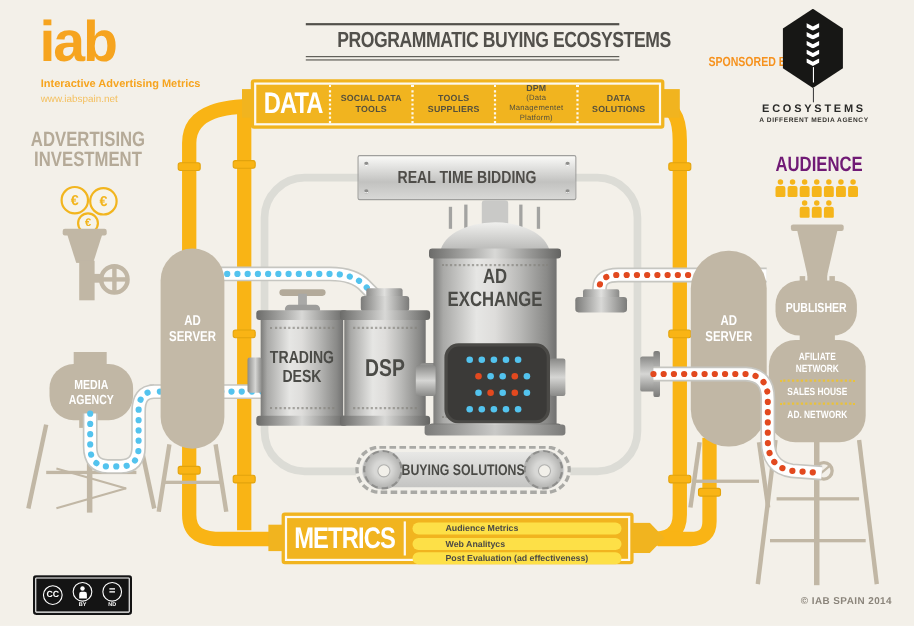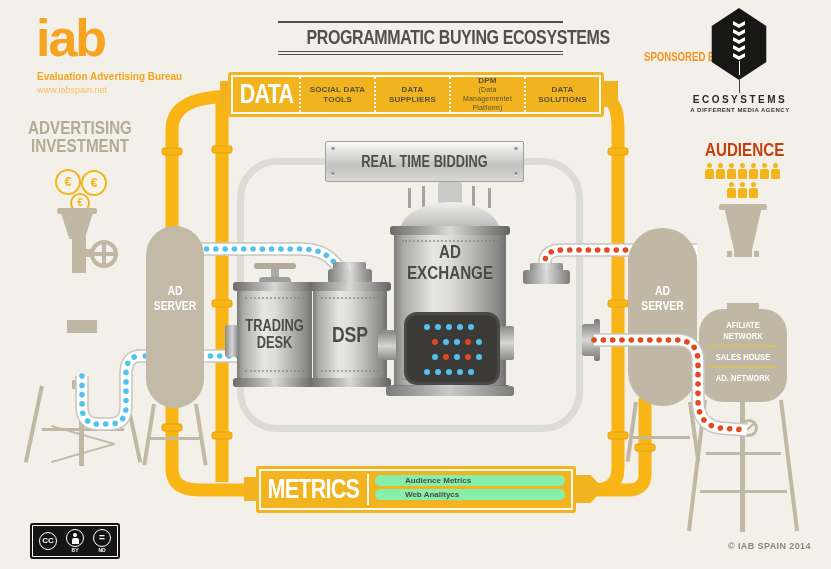--- a/index.html
+++ b/index.html
@@ -21,21 +21,21 @@
   .prow{text-align:center;margin-top:3px;line-height:0;}
   .person{position:relative;width:9px;height:16px;display:inline-block;margin:0 1px;}
   .person::before{content:"";position:absolute;top:0;left:2px;width:5px;height:5px;border-radius:50%;background:#F5B51A;}
   .person::after{content:"";position:absolute;top:6px;left:0;width:9px;height:10px;background:#F5B51A;border-radius:2px 2px 1px 1px;}
   .drow{display:flex;justify-content:flex-start;margin:0 0 9px 14px;}
   .drow.shift{margin-left:22px;}
   .dot{width:6px;height:6px;border-radius:50%;margin:0 2.5px;display:inline-block;}
   .dot.blue{background:#53C3EE}.dot.orange{background:#E2491F}
   .dcol{flex:1;border-left:2px dotted #fdf9f0;display:flex;flex-direction:column;justify-content:center;align-items:center;text-align:center;color:#55503C;font-weight:bold;font-size:8px;letter-spacing:.2px;line-height:1.25;padding:0 2px;}
   .dcol:first-of-type{border-left:2px solid #fdf9f0;}
-  .pill{height:11px;margin-bottom:2.5px;border-radius:6px;background:#86efac;color:#4c4a45;font-size:8px;font-weight:bold;line-height:11px;padding-left:30px;}
+  .pill{height:11px;margin-bottom:2.5px;border-radius:6px;background:#fde047;color:#4c4a45;font-size:8px;font-weight:bold;line-height:11px;padding-left:30px;}
   .screw{position:absolute;width:4px;height:4px;border-radius:50%;background:#8e8e8c;box-shadow:inset 0 -1px 0 #fff;}
   .gear{position:absolute;width:32px;height:32px;border-radius:50%;border:2px dashed #8f8f8d;background:radial-gradient(circle,#d8d8d6 35%,#9a9a98);}
   .gear::after{content:"";position:absolute;left:11px;top:11px;width:10px;height:10px;border-radius:50%;background:#f2f0ea;border:1px solid #b0b0ae;}
   .ccirc{width:16px;height:16px;border:1.5px solid #fff;border-radius:50%;color:#fff;text-align:center;margin:0 auto;}
   .chev{width:12px;height:7px;background:#fff;clip-path:polygon(0 0,50% 45%,100% 0,100% 55%,50% 100%,0 55%);margin:1px auto;}
   .tanklabel{position:absolute;left:0;right:0;}
 </style>
 </head>
 <body>
 
@@ -66,21 +66,21 @@
   <div class="abs z2" style="left:600px;top:81px;width:18px;height:26px;background:#F1B41F;"></div>
   <div class="abs z2" style="left:228px;top:72px;width:376px;height:45px;background:#F1B41F;border-radius:3px;">
     <div class="abs" style="left:3px;top:3px;right:3px;bottom:3px;border:2px solid #fdf9f0;display:flex;">
       <div style="width:66px;display:flex;align-items:center;justify-content:center;">
         <span class="cond" style="color:#fff;font-weight:bold;font-size:27px;letter-spacing:-1px;">DATA</span>
       </div>
       <div class="dcol">
         <span>SOCIAL DATA TOOLS</span>
       </div>
       <div class="dcol">
-        <span>DATA SUPPLIERS</span>
+        <span>TOOLS SUPPLIERS</span>
       </div>
       <div class="dcol">
         <span>DPM</span>
         <span style="font-size:7px;font-weight:normal;">(Data Managementet Platform)</span>
       </div>
       <div class="dcol">
         <span>DATA SOLUTIONS</span>
       </div>
     </div>
   </div>
@@ -89,20 +89,21 @@
   <div class="abs z2" style="left:574px;top:475px;width:30px;height:28px;background:#F1B41F;clip-path:polygon(0 0,55% 0,100% 50%,55% 100%,0 100%);"></div>
   <div class="abs z2" style="left:256px;top:466px;width:320px;height:47px;background:#F1B41F;border-radius:3px;">
     <div class="abs" style="left:3px;top:3px;right:3px;bottom:3px;border:2px solid #fdf9f0;">
       <div class="abs" style="left:0;top:0;width:104px;height:100%;display:flex;align-items:center;justify-content:center;">
         <span class="cond" style="color:#fff;font-weight:bold;font-size:27px;letter-spacing:-1px;">METRICS</span>
       </div>
       <div class="abs" style="left:106px;top:3px;bottom:3px;width:2px;background:#fdf9f0;"></div>
       <div class="abs" style="left:114px;right:6px;top:4px;">
         <div class="pill">Audience Metrics</div>
         <div class="pill">Web Analitycs</div>
+        <div class="pill">Post Evaluation (ad effectiveness)</div>
       </div>
     </div>
   </div>
 
   <div class="abs z3" style="left:237px;top:158px;width:332px;height:260px;border:7px solid #dcdcd6;border-radius:40px;"></div>
 
   <div class="pole z3" style="left:40px;top:386px;width:4px;height:78px;transform:rotate(12deg);transform-origin:top;"></div>
   <div class="pole z3" style="left:122px;top:386px;width:4px;height:78px;transform:rotate(-12deg);transform-origin:top;"></div>
   <div class="pole z3" style="left:79px;top:386px;width:5px;height:80px;"></div>
   <div class="pole z3" style="left:42px;top:428px;width:82px;height:3px;"></div>
@@ -131,21 +132,21 @@
       <path d="M136,356 L244,356" stroke="#c6c6c1" stroke-width="13.5"></path>
       <path d="M136,356 L244,356" stroke="#ffffff" stroke-width="10.5"></path>
       <path d="M136,356 L244,356" stroke="#53C3EE" stroke-width="5.6" stroke-dasharray="0.1 9.2" stroke-linecap="round"></path>
       <path d="M545,268 L545,262 Q545,250 562,250 L697,250" stroke="#c6c6c1" stroke-width="13.5"></path>
       <path d="M545,268 L545,262 Q545,250 562,250 L697,250" stroke="#ffffff" stroke-width="10.5"></path>
       <path d="M545,268 L545,262 Q545,250 562,250 L697,250" stroke="#E2491F" stroke-width="5.6" stroke-dasharray="0.1 9.2" stroke-linecap="round"></path>
     </g>
   </svg>
 
   <div class="abs z5" style="left:36px;top:12px;font-size:52px;line-height:1;font-weight:bold;color:#F6A41F;letter-spacing:-2px;">iab</div>
-  <div class="abs z5" style="left:37px;top:71px;font-size:10px;font-weight:bold;color:#F6A41F;">Evaluation Advertising Bureau</div>
+  <div class="abs z5" style="left:37px;top:71px;font-size:10px;font-weight:bold;color:#F6A41F;">Interactive Advertising Metrics</div>
   <div class="abs z5" style="left:37px;top:85px;font-size:9px;color:#F4C060;">www.iabspain.net</div>
 
   <div class="abs z5" style="left:278px;top:21px;width:285px;text-align:center;">
     <div style="border-top:2.5px solid #52504b;"></div>
     <div class="cond" style="font-size:20px;font-weight:bold;color:#52504b;letter-spacing:-0.5px;padding:3px 0 2px 0;white-space:nowrap;">PROGRAMMATIC BUYING ECOSYSTEMS</div>
     <div style="border-top:1px solid #52504b;border-bottom:1px solid #52504b;height:2px;"></div>
   </div>
 
   <div class="abs z5" style="left:644px;top:47px;">
     <span class="condL" style="font-size:12px;font-weight:bold;color:#F6921E;">SPONSORED BY:</span>
@@ -174,20 +175,26 @@
 
   <div class="abs z5 taupe" style="left:57px;top:208px;width:40px;height:6px;border-radius:2px;"></div>
   <div class="abs z5 taupe" style="left:61px;top:213px;width:32px;height:26px;clip-path:polygon(0 0,100% 0,74% 100%,26% 100%);"></div>
   <div class="abs z5 taupe" style="left:72px;top:237px;width:14px;height:36px;"></div>
   <div class="abs z5 taupe" style="left:82px;top:249px;width:12px;height:8px;"></div>
   <div class="abs z5" style="left:90px;top:240px;width:20px;height:20px;border:4px solid #c1b7a5;border-radius:50%;">
     <div class="abs taupe" style="left:8px;top:-2px;width:4px;height:24px;"></div>
     <div class="abs taupe" style="left:-2px;top:8px;width:24px;height:4px;"></div>
   </div>
   <div class="abs z5 taupe" style="left:67px;top:320px;width:30px;height:13px;"></div>
+  <div class="abs z5 taupe" style="left:45px;top:331px;width:76px;height:51px;border-radius:22px;">
+    <div class="wlabel cond" style="font-size:12px;line-height:1.1;padding-top:13px;">
+      <div>MEDIA</div>
+      <div>AGENCY</div>
+    </div>
+  </div>
   <div class="abs z5 taupe" style="left:72px;top:380px;width:14px;height:9px;"></div>
 
   <div class="abs z5" style="left:146px;top:226px;width:58px;height:182px;border-radius:29px;background:#c3b9a7;">
     <div class="wlabel cond" style="font-size:13px;line-height:1.15;padding-top:58px;">
       <div>AD</div>
       <div>SERVER</div>
     </div>
   </div>
 
   <div class="abs z5" style="left:325px;top:141px;width:197px;height:39px;background:linear-gradient(180deg,#fafaf8,#c2c2c0 60%,#d8d8d6);border:1px solid #9f9f9d;border-radius:2px;">
@@ -270,34 +277,43 @@
   </div>
   <div class="abs z5" style="left:386px;top:386px;width:128px;height:10px;background:linear-gradient(90deg,#7b7b79,#c9c9c7 50%,#7b7b79);border-radius:3px;"></div>
   <div class="abs z5" style="left:378px;top:332px;width:18px;height:28px;background:linear-gradient(0deg,#8a8a88,#d6d6d4 50%,#8a8a88);border-radius:2px;"></div>
   <div class="abs z5" style="left:500px;top:326px;width:14px;height:34px;background:linear-gradient(0deg,#8a8a88,#d6d6d4 50%,#8a8a88);border-radius:2px;"></div>
 
   <div class="abs z5" style="left:530px;top:263px;width:33px;height:9px;background:linear-gradient(90deg,#8a8a88,#e0e0de 50%,#8a8a88);border-radius:2px;"></div>
   <div class="abs z5" style="left:523px;top:270px;width:47px;height:14px;background:linear-gradient(90deg,#7b7b79,#d9d9d7 50%,#7b7b79);border-radius:3px;"></div>
   <div class="abs z5" style="left:582px;top:324px;width:14px;height:32px;background:linear-gradient(0deg,#8a8a88,#d6d6d4 50%,#8a8a88);border-radius:2px;"></div>
   <div class="abs z5" style="left:594px;top:319px;width:6px;height:42px;background:linear-gradient(0deg,#7b7b79,#c9c9c7 50%,#7b7b79);border-radius:2px;"></div>
 
-
-  <div class="abs z5" style="left:695px;top:139px;width:95px;text-align:center;color:#c2410c;font-weight:bold;font-size:19px;">
+  <div class="abs z5" style="left:323px;top:405px;width:190px;height:38px;border:3px dashed #a9a9a5;border-radius:22px;background:#f2f0ea;">
+    <div class="abs" style="left:3px;top:3px;right:3px;bottom:3px;border-radius:16px;background:linear-gradient(180deg,#e8e8e6,#c4c4c2);"></div>
+    <div class="gear" style="left:4px;top:1px;"></div>
+    <div class="gear" style="right:4px;top:1px;"></div>
+    <div class="abs mtext cond" style="left:0;right:0;font-size:14px;line-height:38px;">BUYING SOLUTIONS</div>
+  </div>
+
+  <div class="abs z5" style="left:695px;top:139px;width:95px;text-align:center;color:#701a75;font-weight:bold;font-size:19px;">
     <span class="cond" style="display:inline-block;">AUDIENCE</span>
   </div>
   <div class="abs z5" id="people-rows" style="left:700px;top:160px;width:85px;">
       <div class="prow"><span class="person"></span><span class="person"></span><span class="person"></span><span class="person"></span><span class="person"></span><span class="person"></span><span class="person"></span></div>
       <div class="prow"><span class="person"></span><span class="person"></span><span class="person"></span></div>
     </div>
 
   <div class="abs z5 taupe" style="left:719px;top:204px;width:48px;height:6px;border-radius:2px;"></div>
   <div class="abs z5 taupe" style="left:723px;top:209px;width:40px;height:42px;clip-path:polygon(4% 0,96% 0,72% 100%,28% 100%);"></div>
   <div class="abs z5 taupe" style="left:734px;top:249px;width:18px;height:8px;"></div>
   <div class="abs z5 taupe" style="left:727px;top:251px;width:5px;height:6px;"></div>
   <div class="abs z5 taupe" style="left:754px;top:251px;width:5px;height:6px;"></div>
+  <div class="abs z5 taupe" style="left:705px;top:255px;width:74px;height:50px;border-radius:22px;">
+    <div class="wlabel cond" style="font-size:12px;line-height:50px;">PUBLISHER</div>
+  </div>
   <div class="abs z5 taupe" style="left:727px;top:303px;width:32px;height:8px;"></div>
   <div class="abs z5 taupe" style="left:699px;top:309px;width:88px;height:93px;border-radius:24px;">
     <div class="wlabel cond" style="font-size:9.5px;padding-top:10px;">AFILIATE NETWORK</div>
     <div style="border-top:2px dotted #eac23a;margin:4px 10px 0 10px;"></div>
     <div class="wlabel cond" style="font-size:9.5px;padding-top:4px;">SALES HOUSE</div>
     <div style="border-top:2px dotted #eac23a;margin:4px 10px 0 10px;"></div>
     <div class="wlabel cond" style="font-size:9.5px;padding-top:4px;">AD. NETWORK</div>
   </div>
   <div class="abs z5" style="left:740px;top:419px;width:12px;height:12px;border:3px solid #c1b7a5;border-radius:50%;">
     <div class="abs" style="left:-2px;top:5px;width:16px;height:2px;background:#c1b7a5;transform:rotate(-40deg);"></div>

